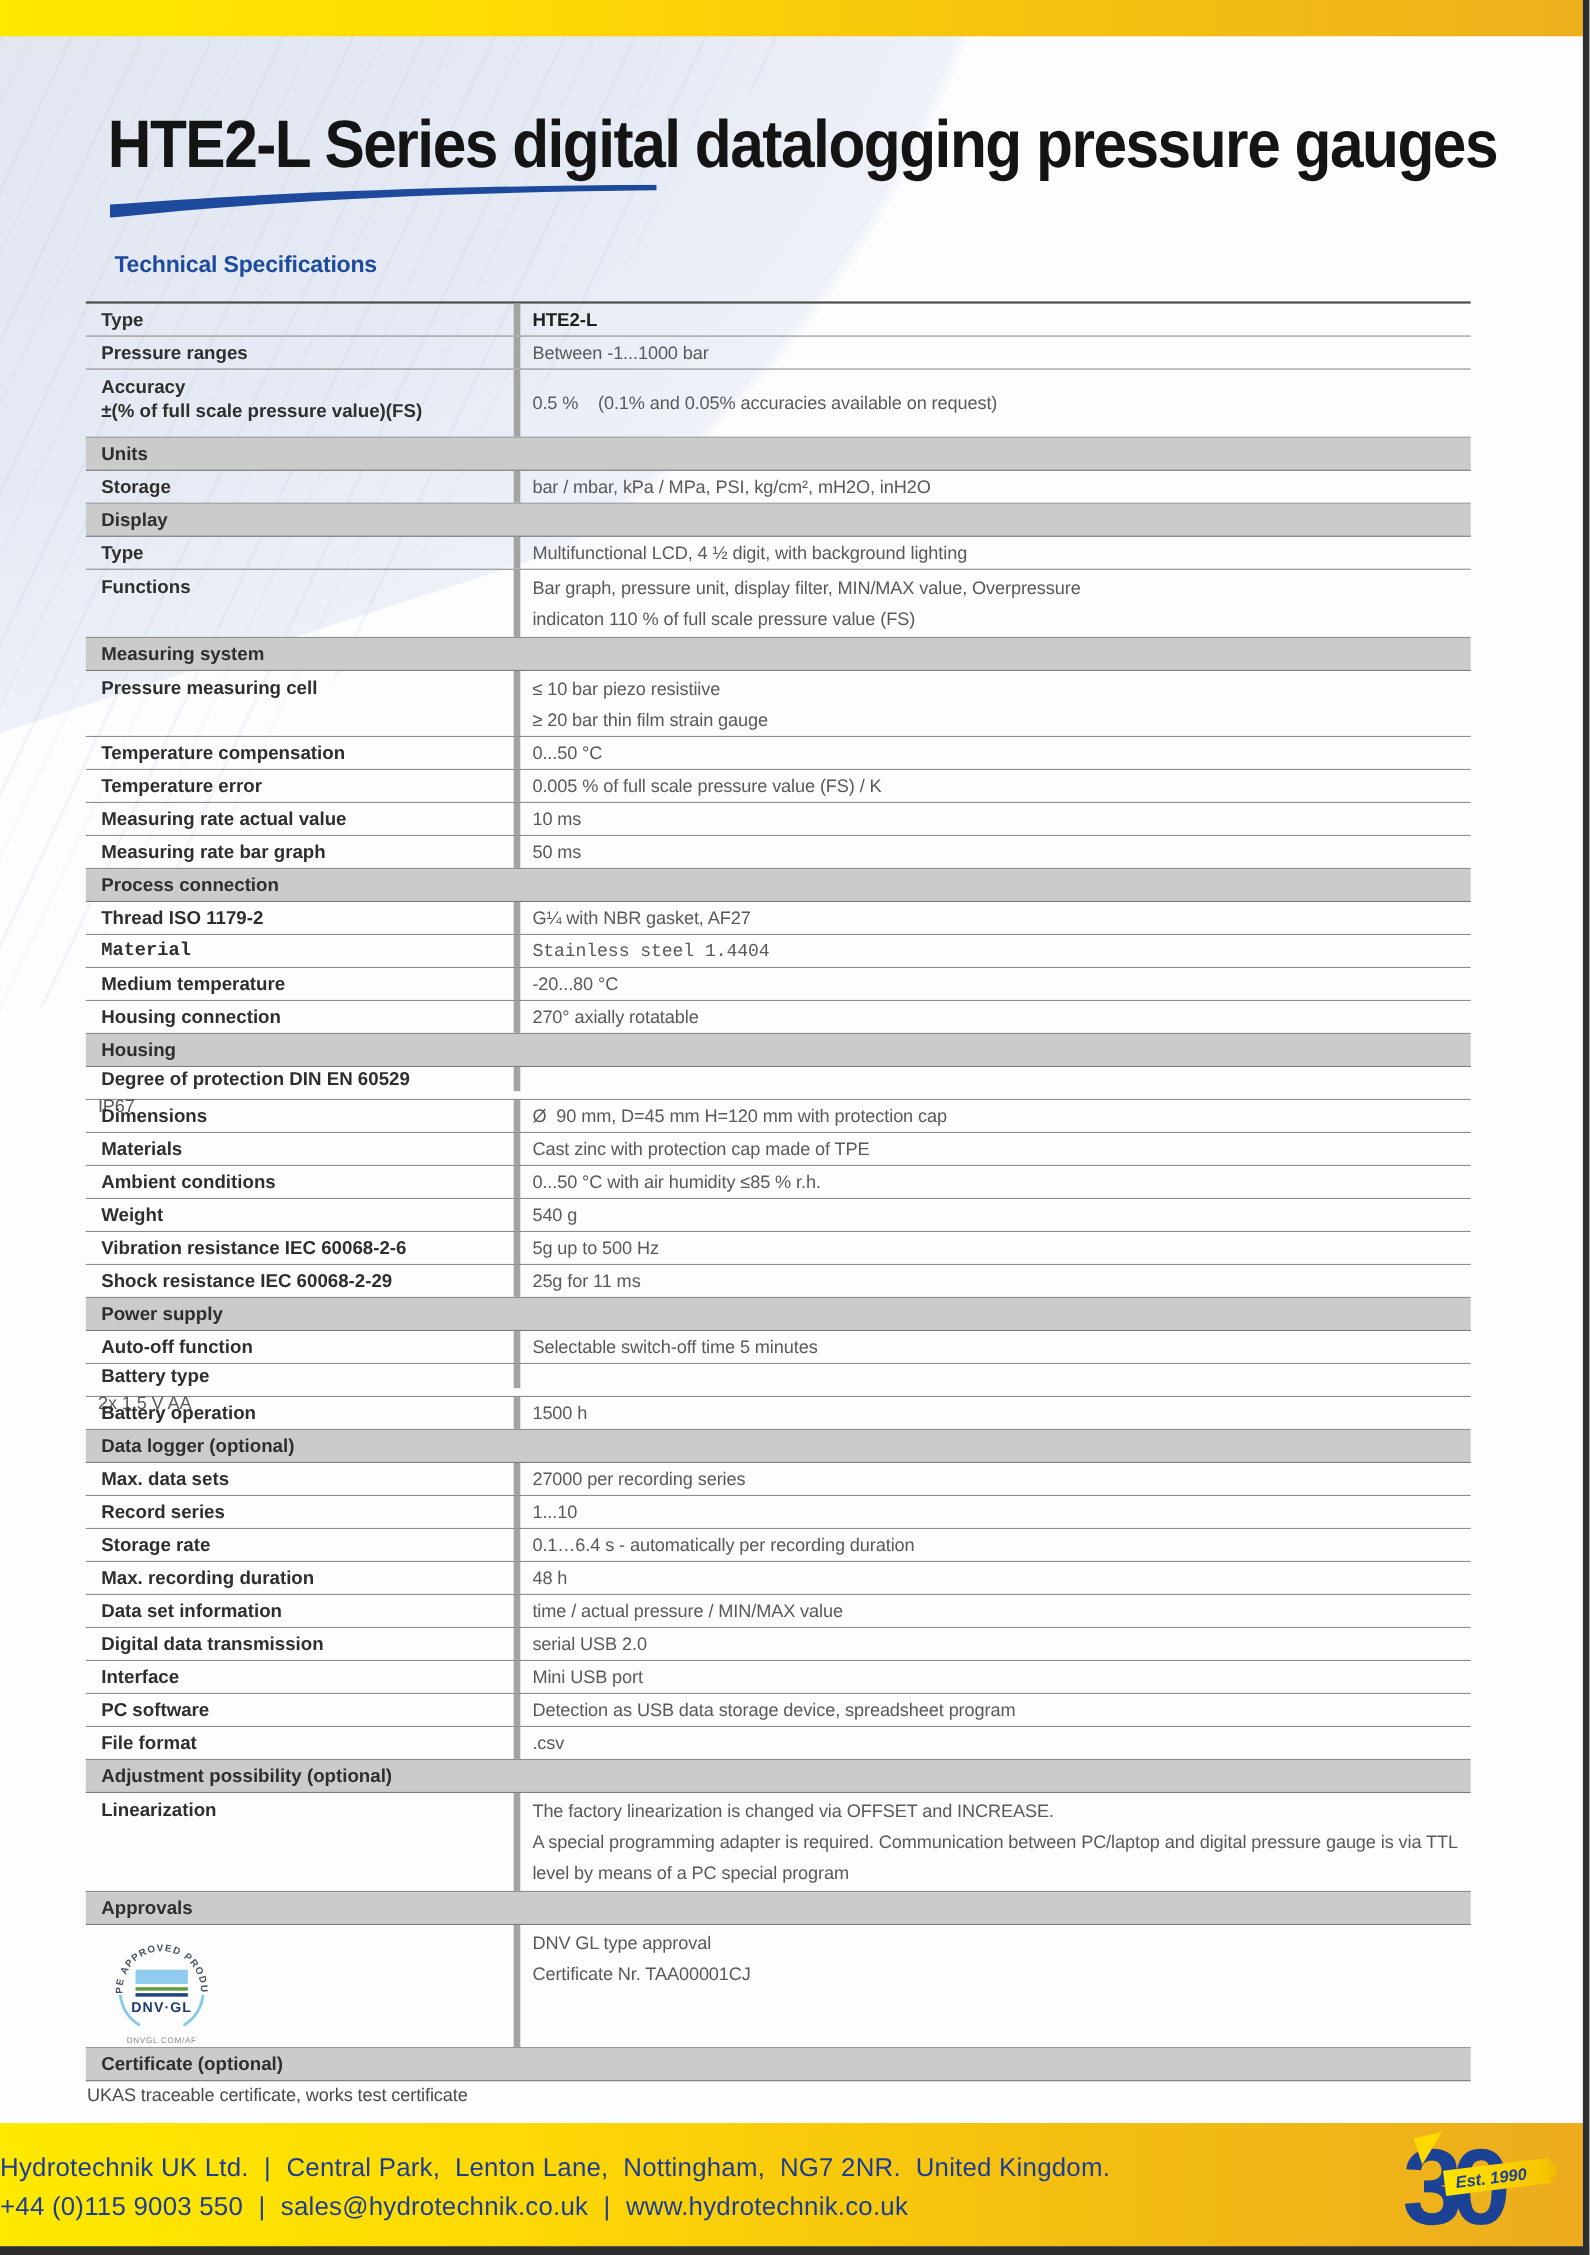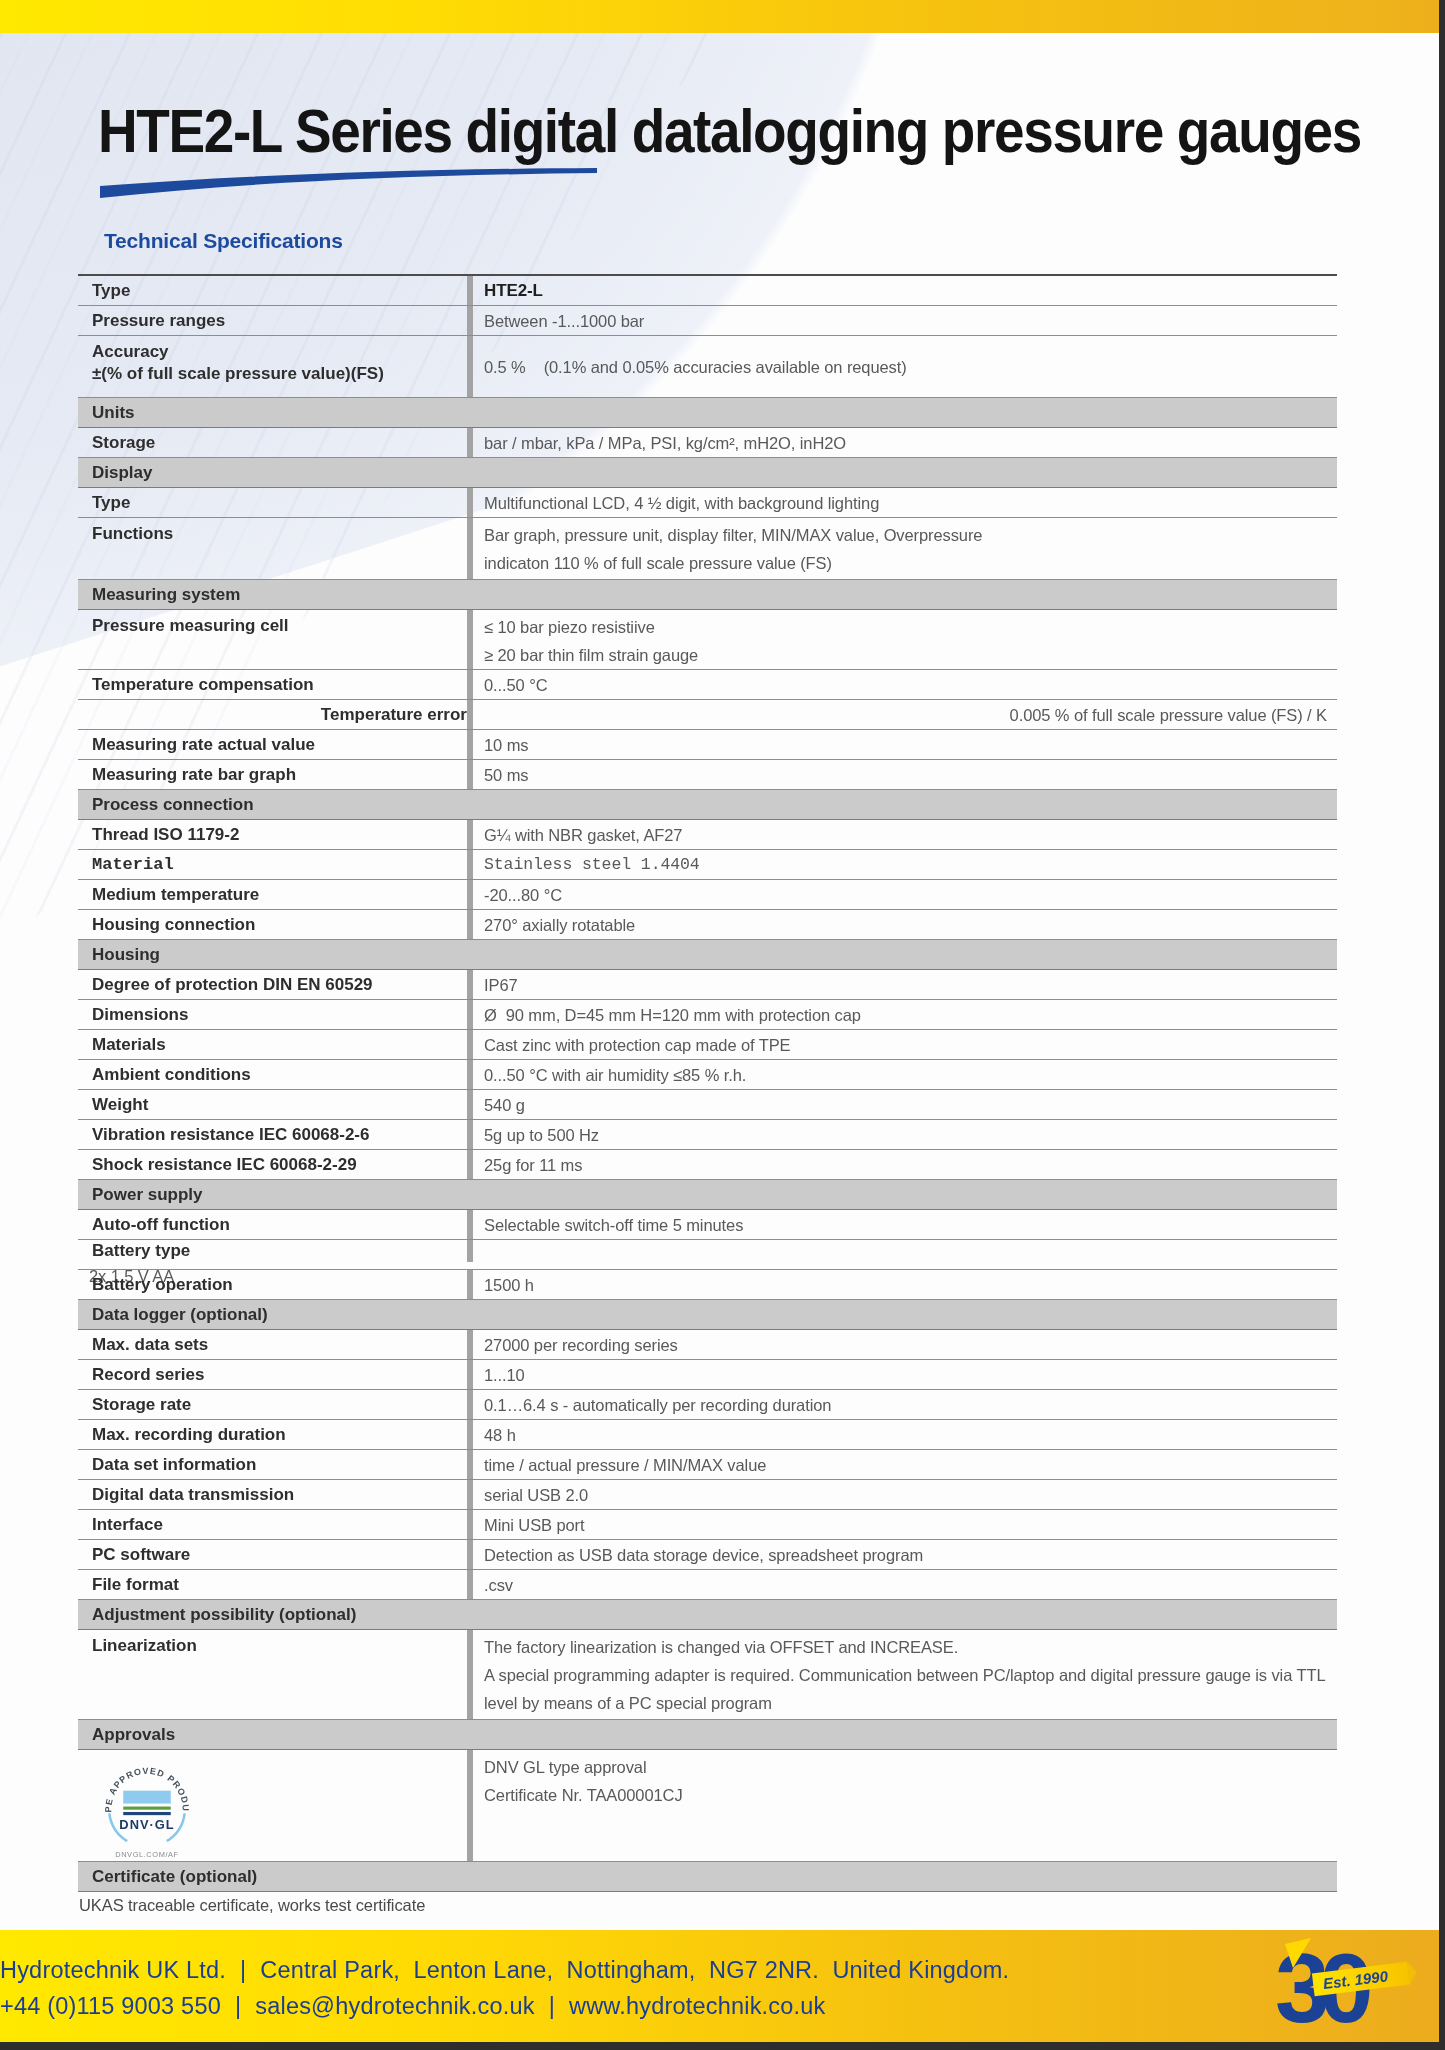--- a/index.html
+++ b/index.html
@@ -152,21 +152,21 @@
         </div>
       </div>
       <div class="trow data" style="height: 30px;">
         <div class="cell label">
           <span>Temperature compensation</span>
         </div>
         <div class="cell value">
           <span>0...50 °C</span>
         </div>
       </div>
-      <div class="trow data" style="height: 30px; text-align: right;">
+      <div class="trow data" style="height: 30px;">
         <div class="cell label">
           <span>Temperature error</span>
         </div>
         <div class="cell value">
           <span>0.005 % of full scale pressure value (FS) / K</span>
         </div>
       </div>
       <div class="trow data" style="height: 30px;">
         <div class="cell label">
           <span>Measuring rate actual value</span>
@@ -214,21 +214,21 @@
         <div class="cell label">
           <span>Housing connection</span>
         </div>
         <div class="cell value">
           <span>270° axially rotatable</span>
         </div>
       </div>
       <div class="trow section">
         <span class="sec-label">Housing</span>
       </div>
-      <div class="trow data" style="height: 30px;">
+      <div class="trow data" style="height: 30px; flex-direction: column;">
         <div class="cell label">
           <span>Degree of protection DIN EN 60529</span>
         </div>
         <div class="cell value">
           <span>IP67</span>
         </div>
       </div>
       <div class="trow data" style="height: 30px;">
         <div class="cell label">
           <span>Dimensions</span>

